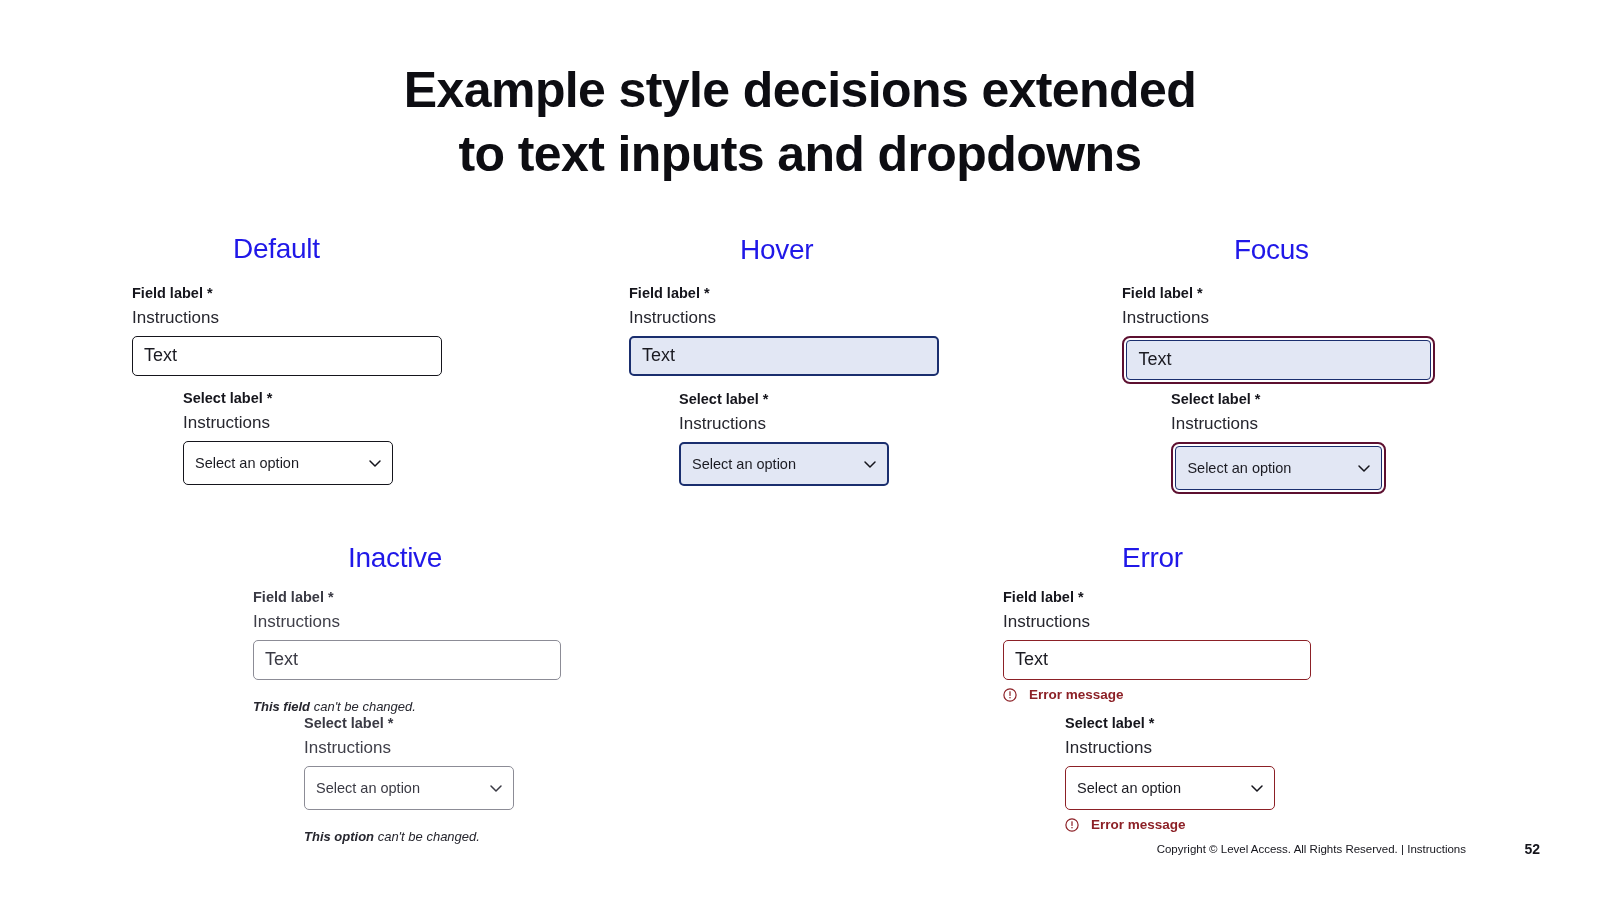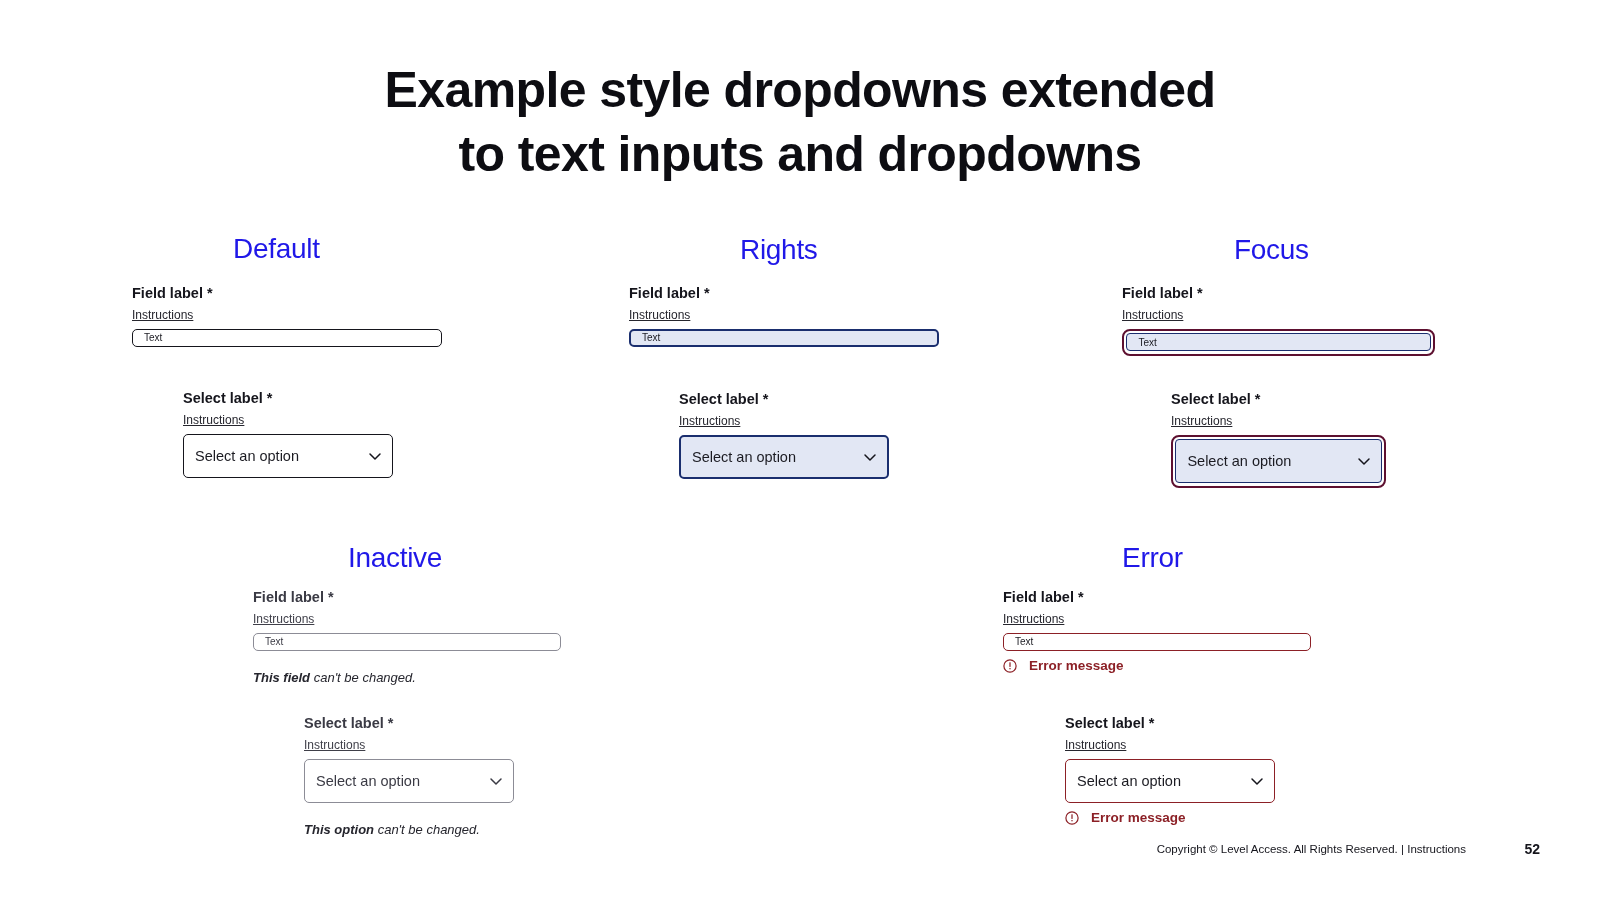--- a/index.html
+++ b/index.html
@@ -49,37 +49,36 @@
 
   .field-label {
     font-size: 14.5px;
     font-weight: 700;
     color: #15151c;
     line-height: 1.35;
     margin-bottom: 3px;
     white-space: nowrap;
   }
   .instructions {
-    font-size: 12px;
+    font-size: 17px;
     font-weight: 400;
     color: #26262e;
     line-height: 1.35;
     margin-bottom: 6px;
     white-space: nowrap;
-    text-decoration: underline;
   }
 
   
   .textbox {
-    height: 18px;
+    height: 40px;
     border-radius: 5px;
     display: flex;
     align-items: center;
     padding: 0 11px;
-    font-size: 10px;
+    font-size: 18px;
     color: #1b1b22;
     background: #ffffff;
     border: 1.6px solid #15151c;
   }
 
   
   .selectbox {
     height: 44px;
     border-radius: 5px;
     display: flex;
@@ -209,21 +208,21 @@
     font-weight: 700;
     color: #15151c;
   }
 </style>
 </head>
 <body>
 
 <div class="slide">
 
   <h1 class="title">
-    <span>Example style dropdowns extended</span>
+    <span>Example style decisions extended</span>
     <span class="l2">to text inputs and dropdowns</span>
   </h1>
 
   <div class="section-heading" style="left:233px; top:233px;">Default</div>
 
   <div class="group state-default" style="left:132px; top:284px; width:310px;">
     <div class="field-label">Field label *</div>
     <div class="instructions">Instructions</div>
     <div class="textbox" style="width:310px;">
       <span>Text</span>
@@ -236,21 +235,21 @@
     <div class="selectbox" style="width:210px;">
       <span>Select an option</span>
       <span class="chev">
         <svg viewBox="0 0 16 16">
             <path d="M3 6 L8 11 L13 6" fill="none" stroke="#15151c" stroke-width="1.5" stroke-linecap="round" stroke-linejoin="round"></path>
           </svg>
       </span>
     </div>
   </div>
 
-  <div class="section-heading" style="left:740px; top:234px;">Rights</div>
+  <div class="section-heading" style="left:740px; top:234px;">Hover</div>
 
   <div class="group state-hover" style="left:629px; top:284px; width:310px;">
     <div class="field-label">Field label *</div>
     <div class="instructions">Instructions</div>
     <div class="textbox" style="width:310px;">
       <span>Text</span>
     </div>
   </div>
 
   <div class="group state-hover" style="left:679px; top:390px; width:210px;">

